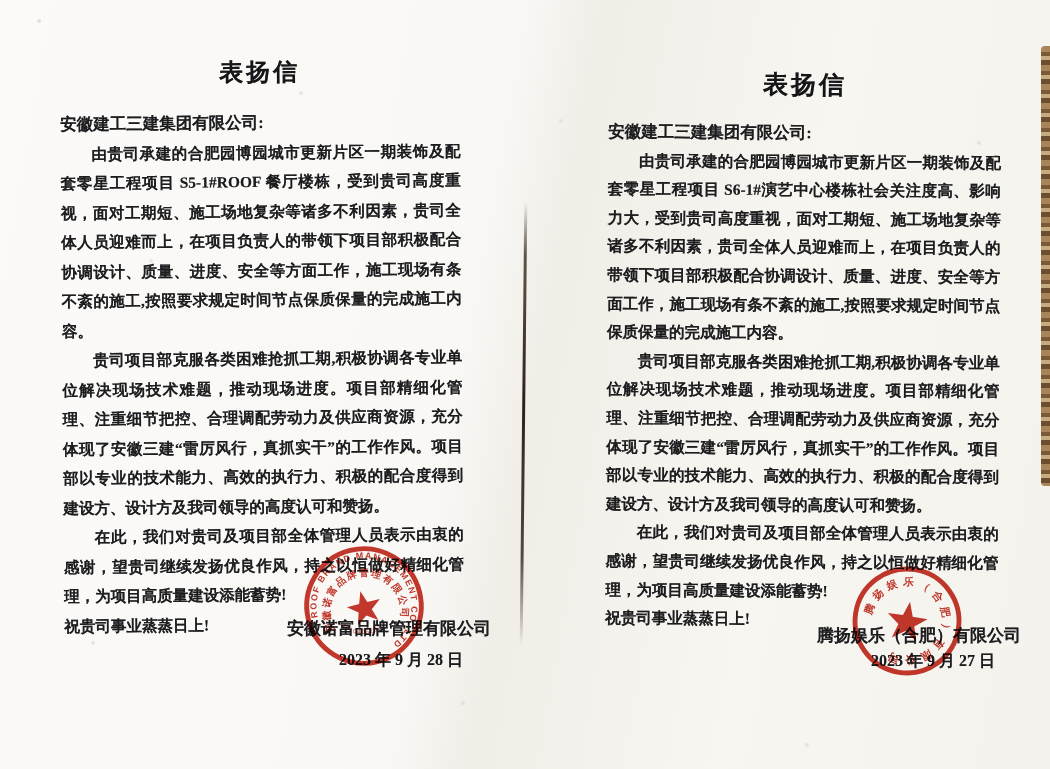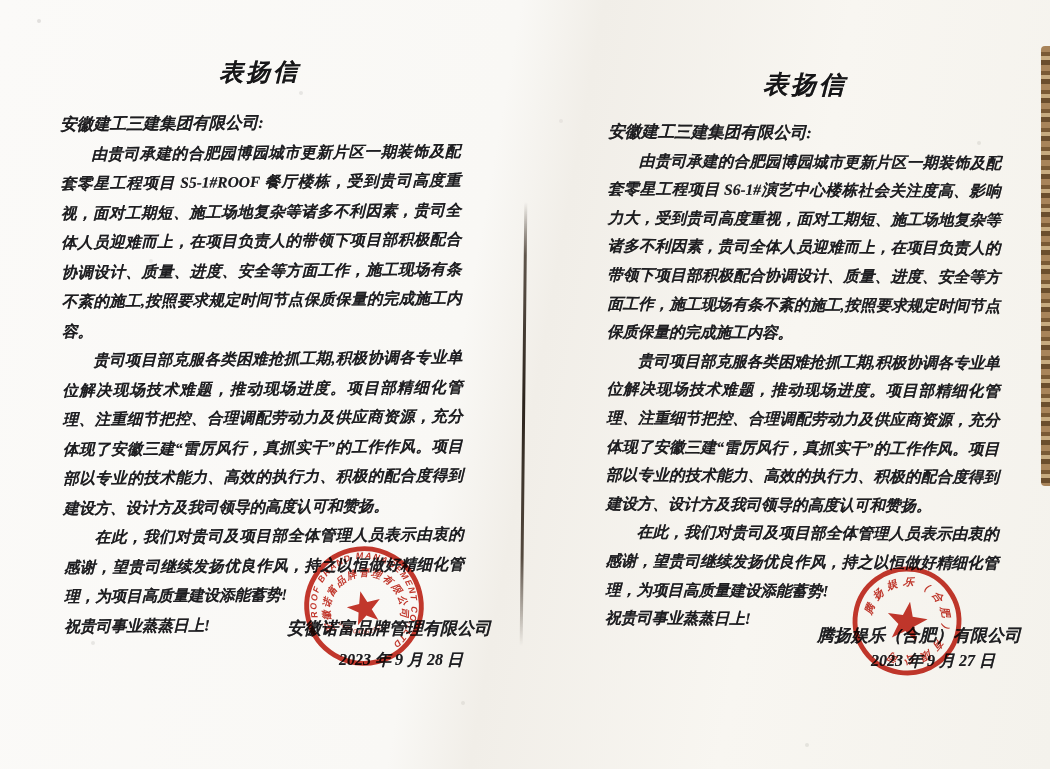--- a/index.html
+++ b/index.html
@@ -1,19 +1,19 @@
 <!DOCTYPE html>
 <html><head>
 <meta charset="utf-8">
 <style>
   html,body{margin:0;padding:0;background:#e8e6e1;}
   .canvas{
     position:relative;width:1050px;height:769px;overflow:hidden;
     background:linear-gradient(100deg,#fbfaf8 0%,#f9f8f5 44%,#f1eee8 51%,#f8f6f1 72%,#f4f2ec 100%);
-    font-family:"Liberation Serif","DejaVu Serif",serif;color:#1d1d20;font-style:italic;
+    font-family:"Liberation Serif","DejaVu Serif",serif;color:#1d1d20;
   }
   .letter{position:absolute;}
   #letter-left{left:18px;top:28px;width:492px;transform:rotate(-0.5deg);}
   #letter-right{left:545px;top:34px;width:480px;transform:rotate(0.35deg);}
   .letter .inner{padding-left:44px;}
   #letter-right .inner{padding-left:62px;}
   .title{
     width:400px;text-align:center;font-size:24px;font-weight:800;
     letter-spacing:3px;margin:28px 0 20px 0;color:#161618;
     text-shadow:0 0 .6px rgba(20,20,20,.6);

